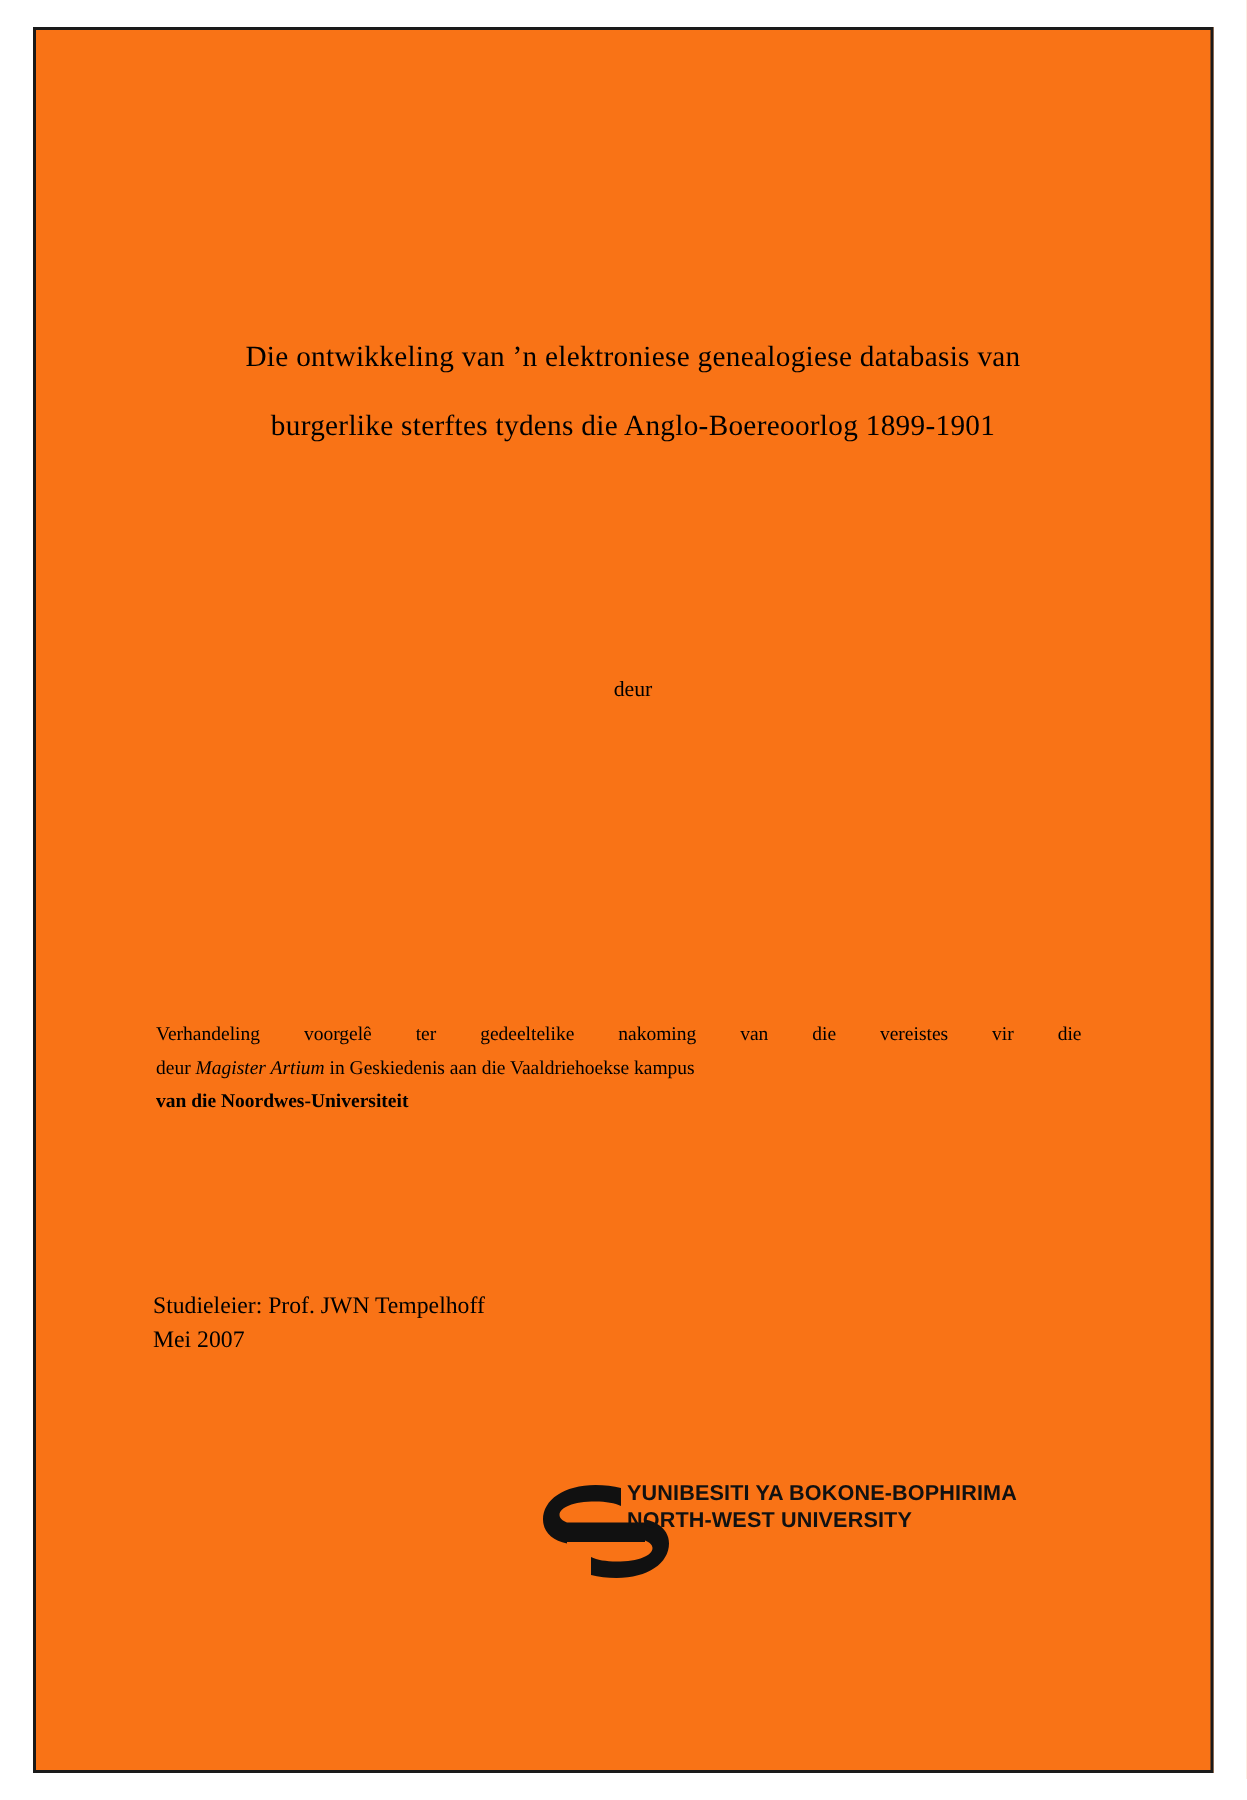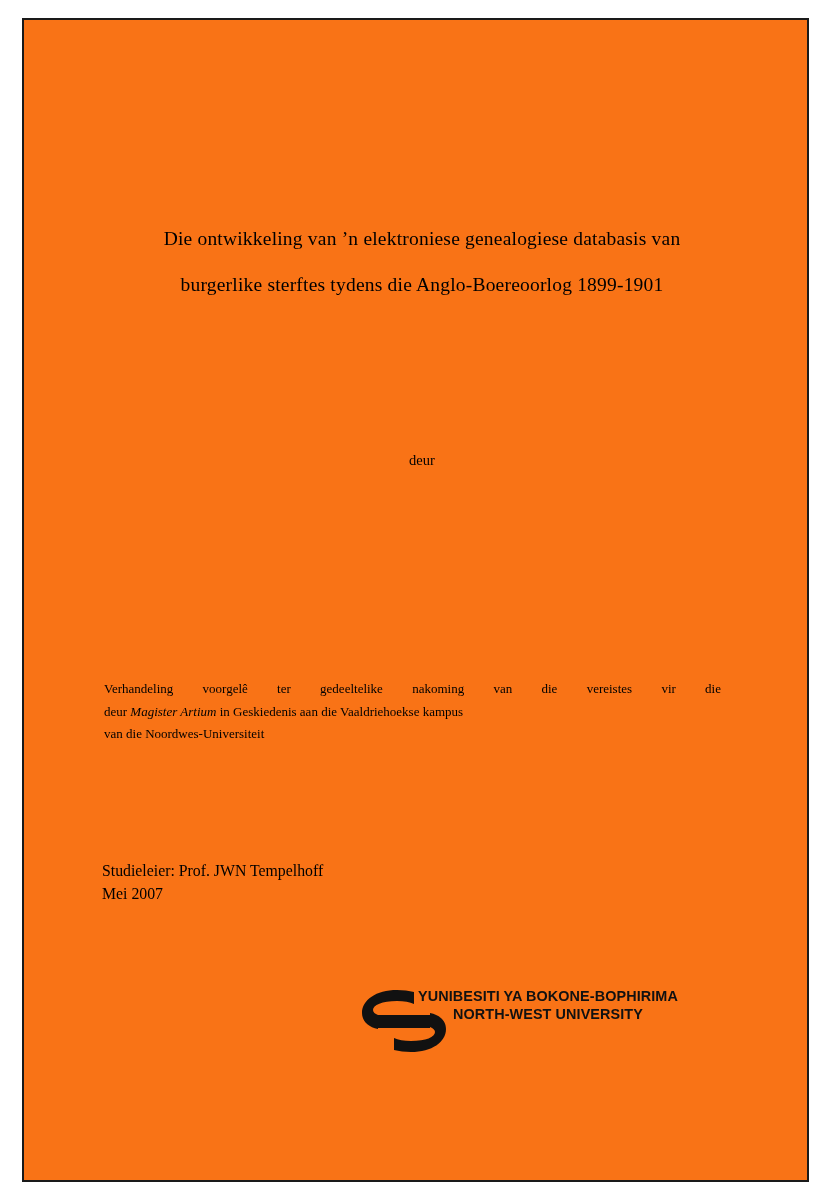--- a/index.html
+++ b/index.html
@@ -82,21 +82,21 @@
     position: absolute;
     top: 658px;
     left: 2px;
     width: 617px;
     font-size: 13px;
     line-height: 22.5px;
     text-align: justify;
   }
   .statement .l1 { display: block; text-align: justify; text-align-last: justify; }
   .statement .l2 { display: block; }
-  .statement .l3 { display: block; }
+  .statement .l3 { display: block; font-weight: bold; }
   .statement em { }
 
   .supervisor {
     position: absolute;
     top: 839px;
     left: 0;
     width: 640px;
     font-size: 15.8px;
     line-height: 23px;
   }
@@ -122,21 +122,20 @@
   .logo-text {
     position: absolute;
     left: 140px;
     top: 3px;
     font-family: "Liberation Sans", sans-serif;
     font-size: 14.4px;
     line-height: 17.5px;
     letter-spacing: 0.1px;
     font-weight: 700;
     color: #111;
-    text-align: center;
   }
   .logo-text span { display: block; white-space: nowrap; }
 </style>
 </head>
 <body>
 
 <div class="page-scan">
   <div class="page-frame">
 
     <div class="content">

